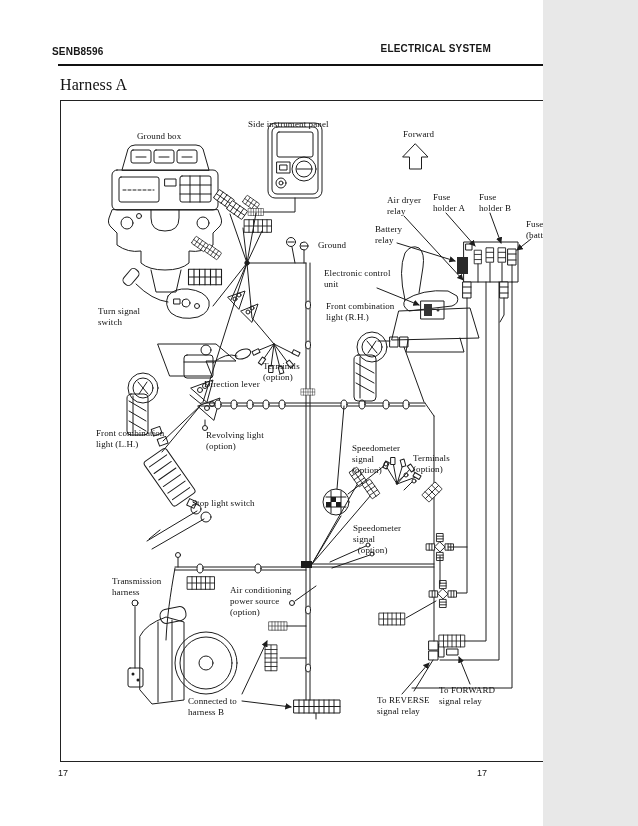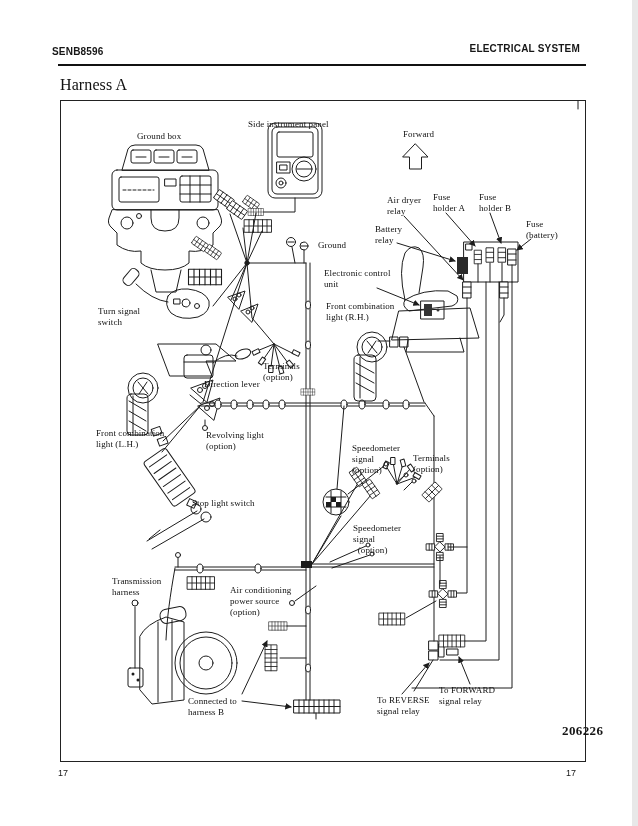--- a/index.html
+++ b/index.html
@@ -1,16 +1,16 @@
 <!DOCTYPE html>
 <html><head>
 <meta charset="utf-8">
 <style>
   html,body{margin:0;padding:0;background:#e8e8e8;}
-  .page{position:relative;width:632px;height:826px;background:#ffffff;overflow:hidden;
+  .page{position:relative;width:543px;height:826px;background:#ffffff;overflow:hidden;
         font-family:"Liberation Serif",serif;color:#161616;}
   .hdr{position:absolute;font-family:"Liberation Sans",sans-serif;font-weight:bold;}
   #doc-code{left:52px;top:46px;font-size:10px;letter-spacing:.2px;}
   #section-title{right:52px;top:43px;font-size:10px;letter-spacing:.2px;}
   #header-rule{position:absolute;left:58px;top:64px;width:528px;height:2px;background:#111;}
   #harness-title{left:60px;top:79px;font-size:16px;}
   #figure-frame{position:absolute;left:60px;top:100px;width:524px;height:660px;border:1.4px solid #222;}
   svg{position:absolute;left:0;top:0;}
   .lbl{position:absolute;font:9px/11px "Liberation Serif",serif;white-space:pre;letter-spacing:.1px;color:#111;}
   #figure-number{position:absolute;left:562px;top:723px;font-family:Liberation Serif, serif;

